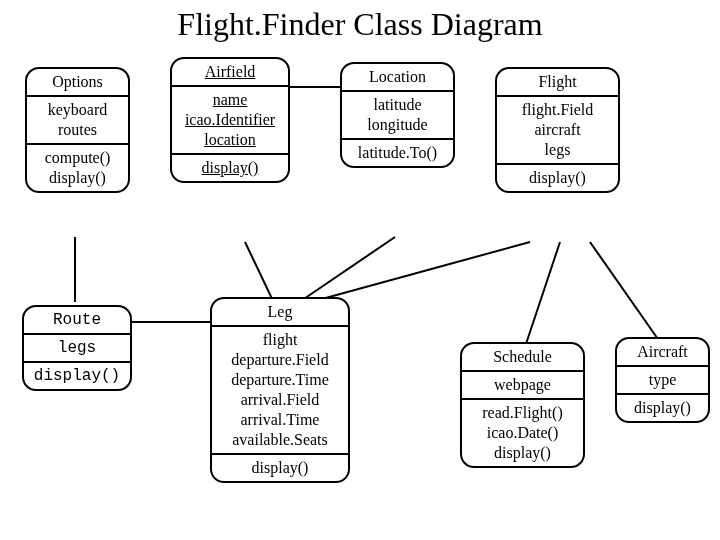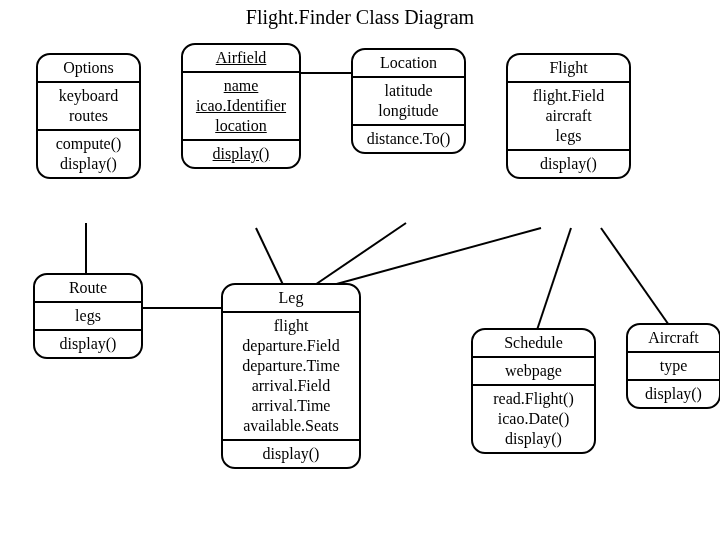--- a/index.html
+++ b/index.html
@@ -5,29 +5,28 @@
   * { box-sizing: border-box; margin: 0; padding: 0; }
   body {
     width: 720px;
     height: 540px;
     background: #fff;
     font-family: "Times New Roman", Times, serif;
     position: relative;
   }
   .title {
     text-align: center;
-    font-size: 20px;
+    font-size: 32px;
     padding-top: 6px;
     padding-bottom: 4px;
   }
   .canvas {
     position: relative;
     width: 592px;
     height: 490px;
-    margin-left: 11px;
   }
   .class-box {
     position: absolute;
     border: 2px solid #000;
     border-radius: 14px;
     background: #fff;
     font-size: 16px;
     text-align: center;
     line-height: 1.25;
     z-index: 2;
@@ -102,37 +101,37 @@
     </div>
   </div>
 
   <div class="class-box" style="left:340px; top:15px; width:115px;">
     <div class="section class-name">Location</div>
     <div class="section">
       <div>latitude</div>
       <div>longitude</div>
     </div>
     <div class="section">
-      <div>distance.To()</div>
+      <div>latitude.To()</div>
     </div>
   </div>
 
   <div class="class-box" style="left:495px; top:20px; width:125px;">
     <div class="section class-name">Flight</div>
     <div class="section">
       <div>flight.Field</div>
       <div>aircraft</div>
       <div>legs</div>
     </div>
     <div class="section">
       <div>display()</div>
     </div>
   </div>
 
-  <div class="class-box" style="left:22px; top:240px; width:110px;">
+  <div class="class-box" style="left:22px; top:258px; width:110px;font-family:Liberation Mono, monospace;">
     <div class="section class-name">Route</div>
     <div class="section">
       <div>legs</div>
     </div>
     <div class="section">
       <div>display()</div>
     </div>
   </div>
 
   <div class="class-box" style="left:210px; top:250px; width:140px;">

